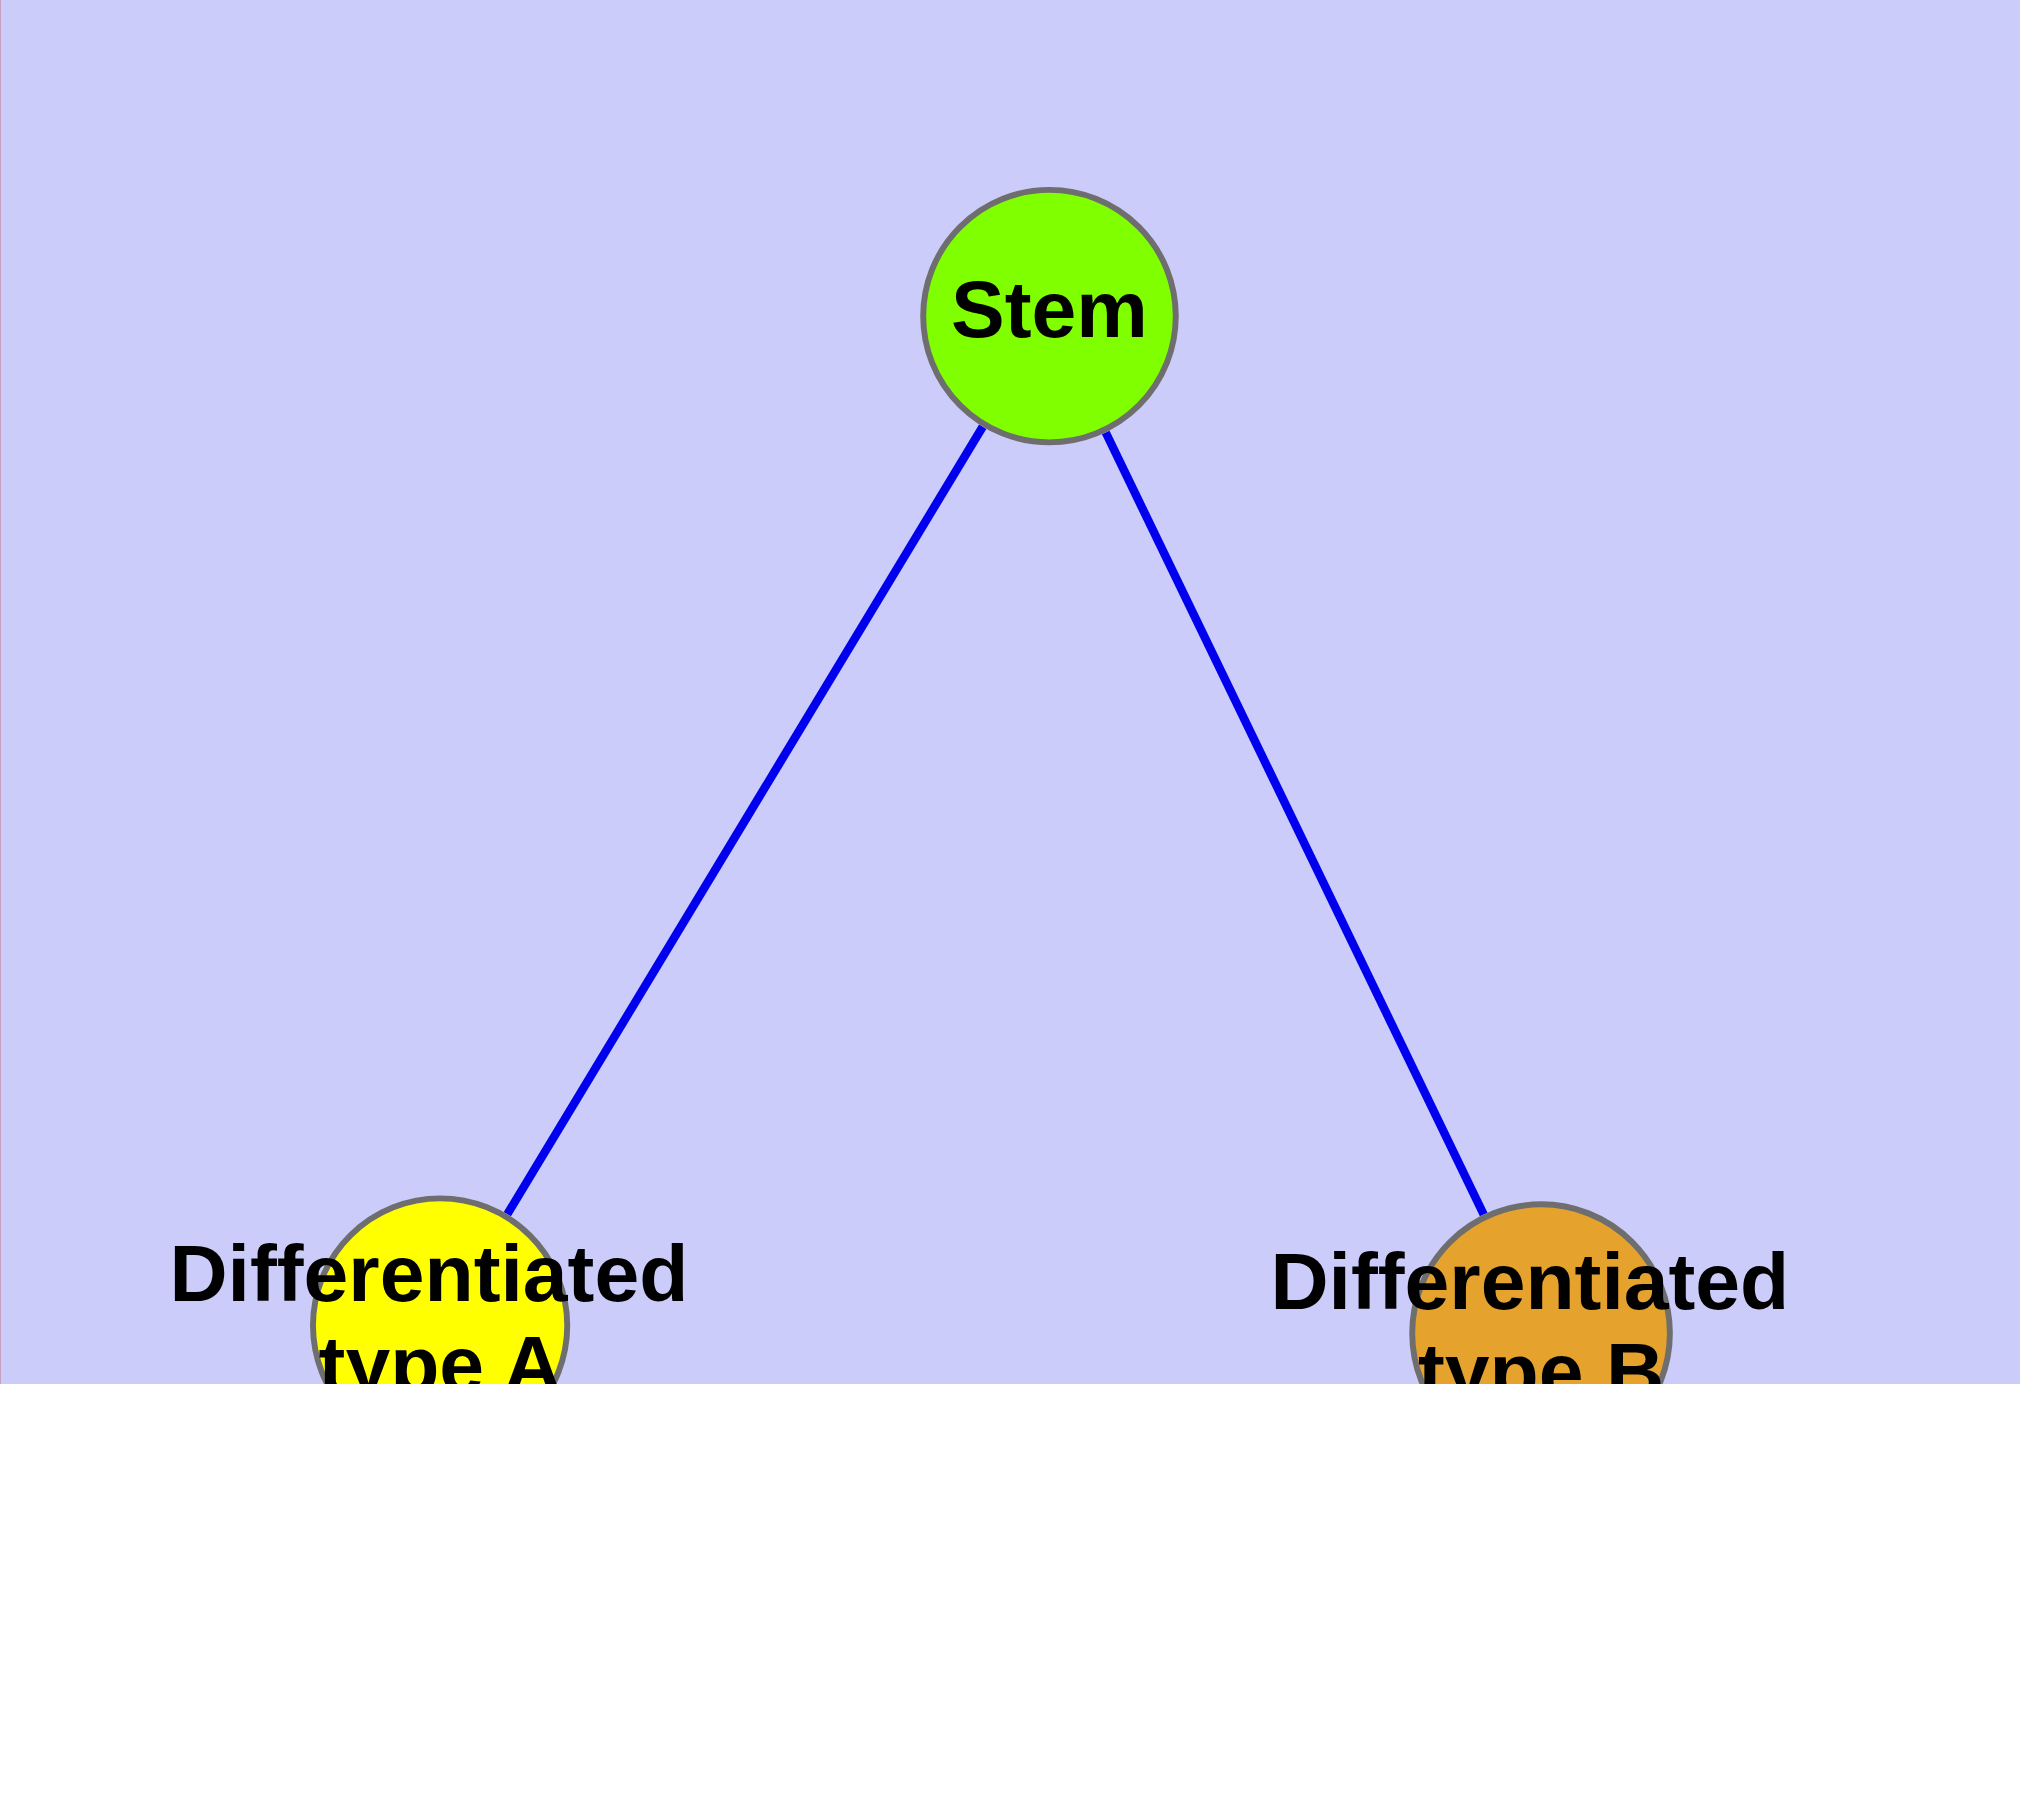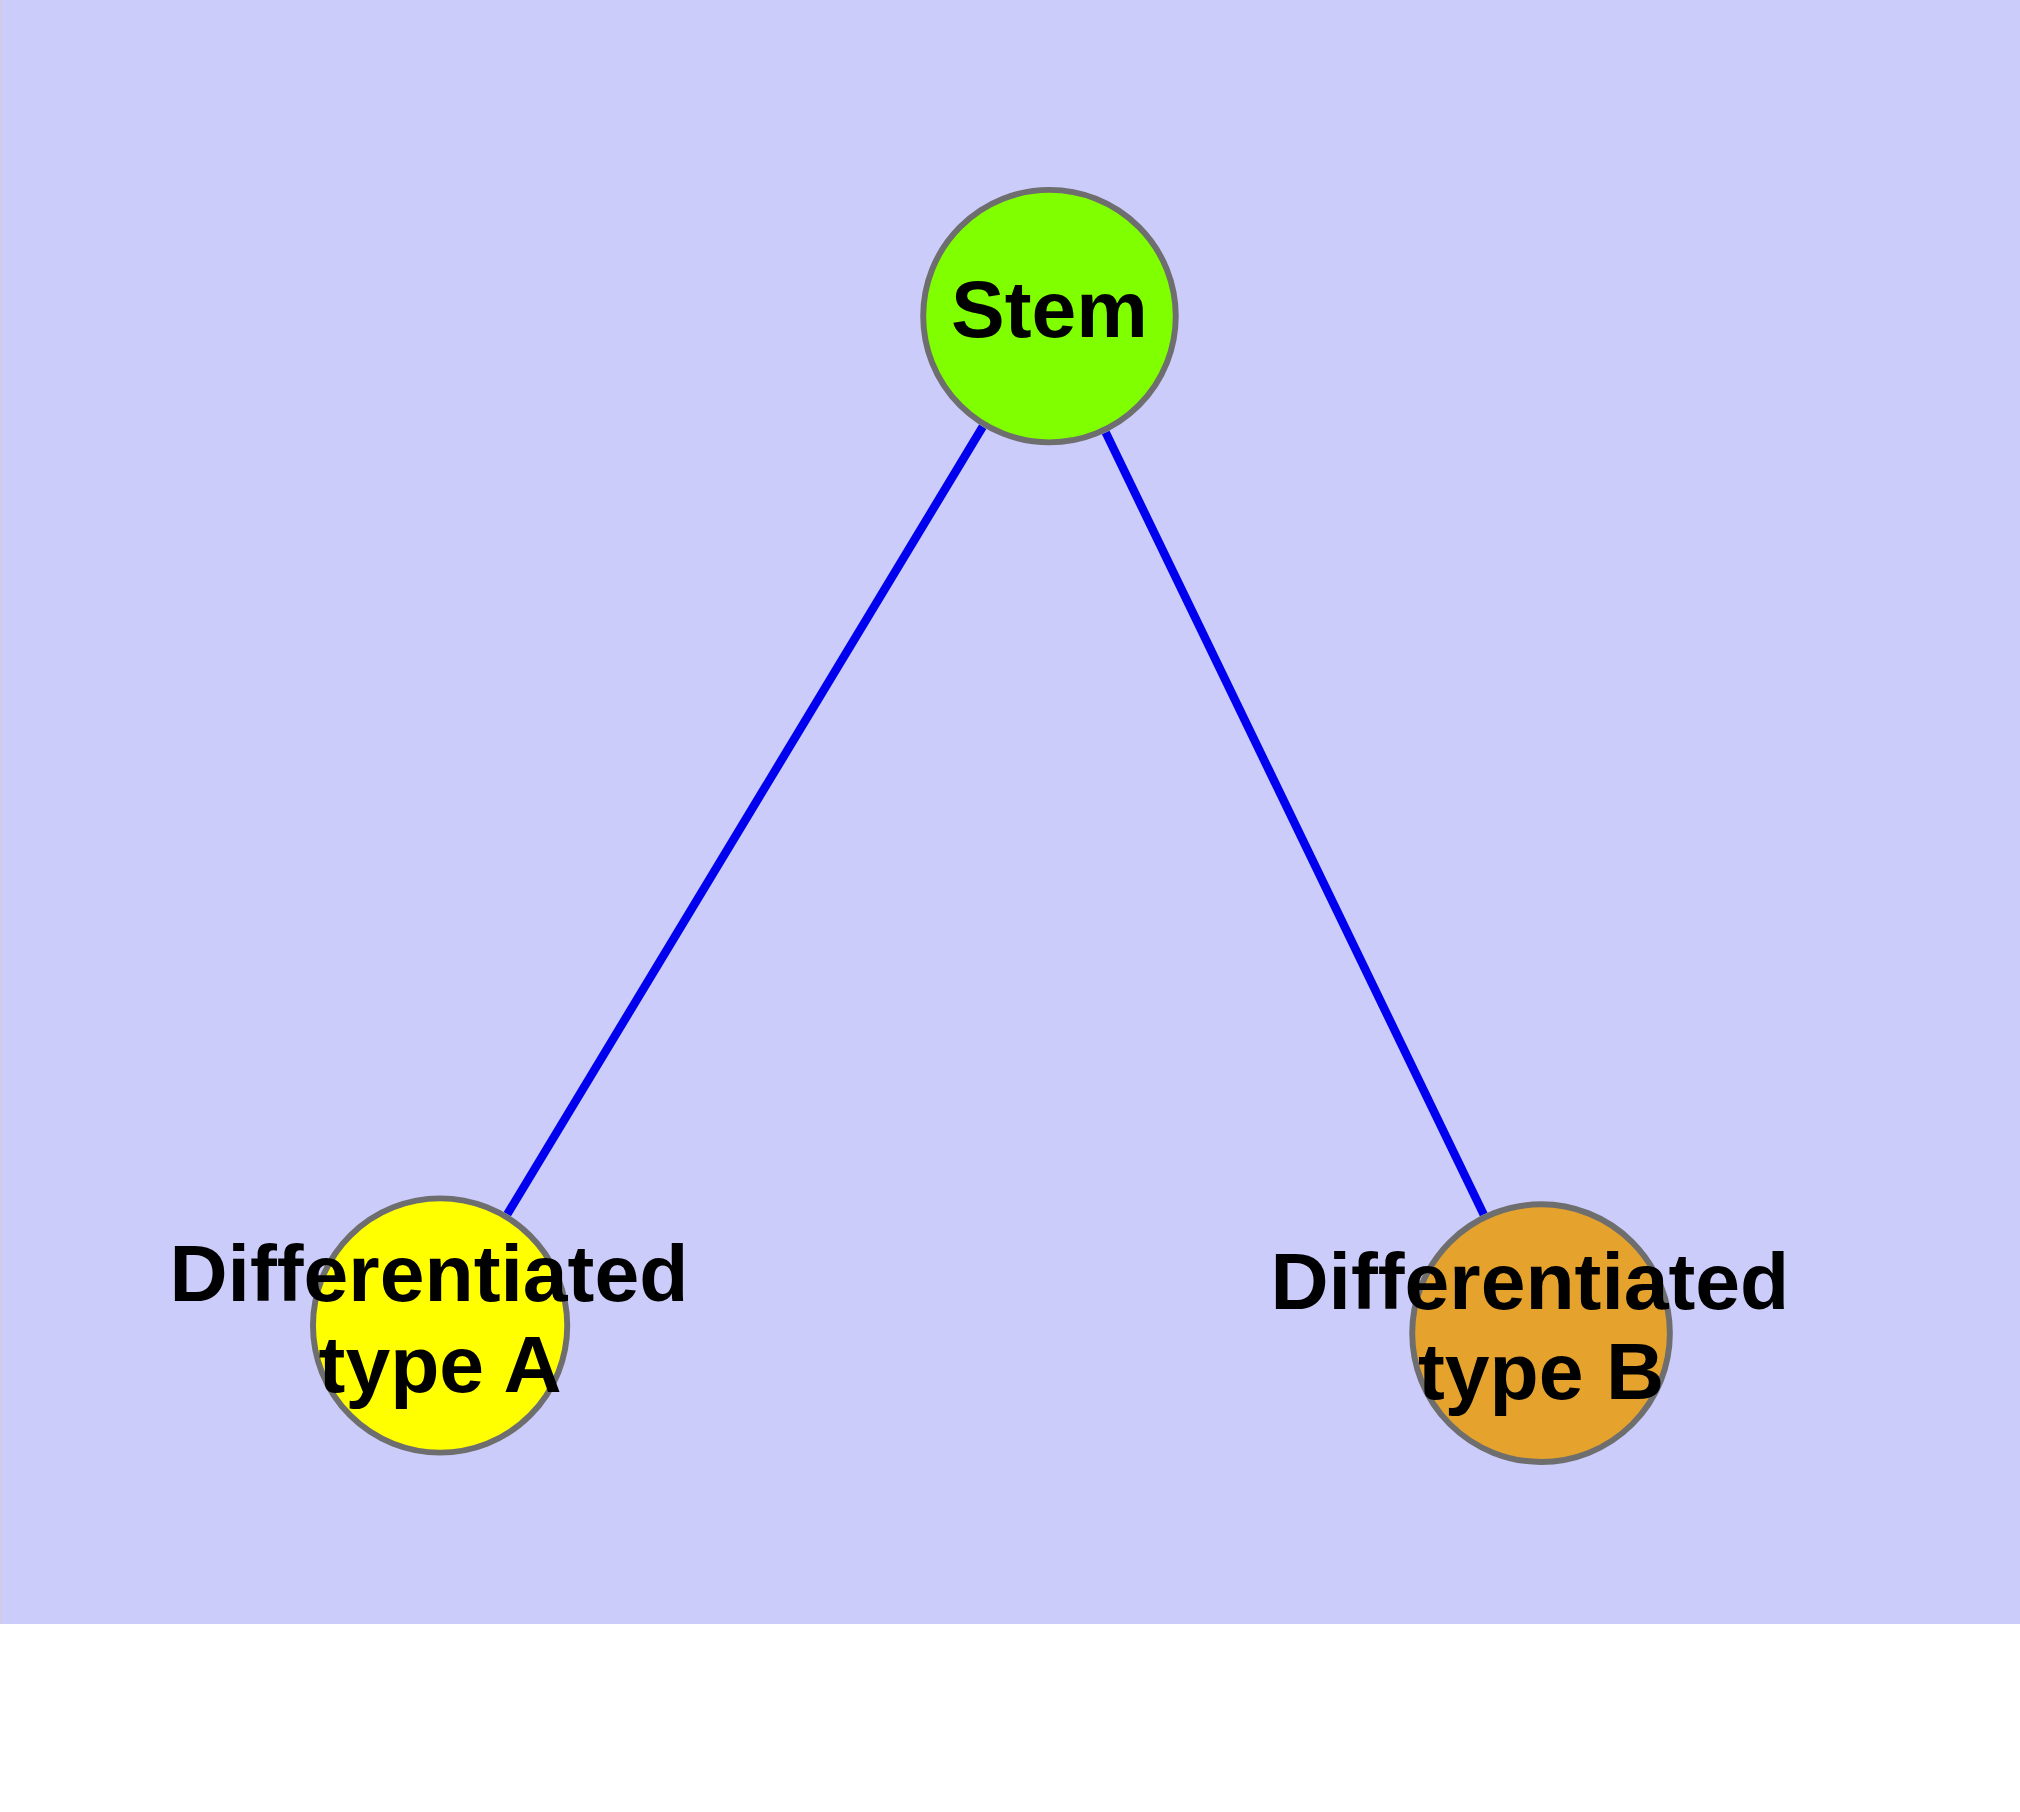--- a/index.html
+++ b/index.html
@@ -30,21 +30,21 @@
     font-weight: bold;
     fill: #000000;
     text-anchor: middle;
     dominant-baseline: middle;
     paint-order: normal;
   }
 </style>
 </head>
 <body>
 
-<div id="canvas" style="background: #fdba74; width: 2021px; height: 1624px;">
+<div id="canvas" style="background: #b91c1c; width: 2021px; height: 1384px;">
   <svg id="graph-svg" viewBox="0 0 2384 2138" xmlns="http://www.w3.org/2000/svg">
 
     <rect id="bg-rect" x="0" y="0" width="2384" height="2138" fill="#ccccfa"></rect>
 
     <g id="edge-layer">
       <line id="edge-stem-diff-a" x1="1159.1850410923128" y1="503.55440342010513" x2="598.3317783103607" y2="1432.5895021312385" stroke="#0000ee" stroke-width="10" stroke-linecap="butt"></line>
       <line id="edge-stem-diff-b" x1="1304.3632207323917" y1="510.30321530839643" x2="1750.3312732859877" y2="1432.9957378330778" stroke="#0000ee" stroke-width="10" stroke-linecap="butt"></line>
     </g>
 
     <g id="node-layer">

